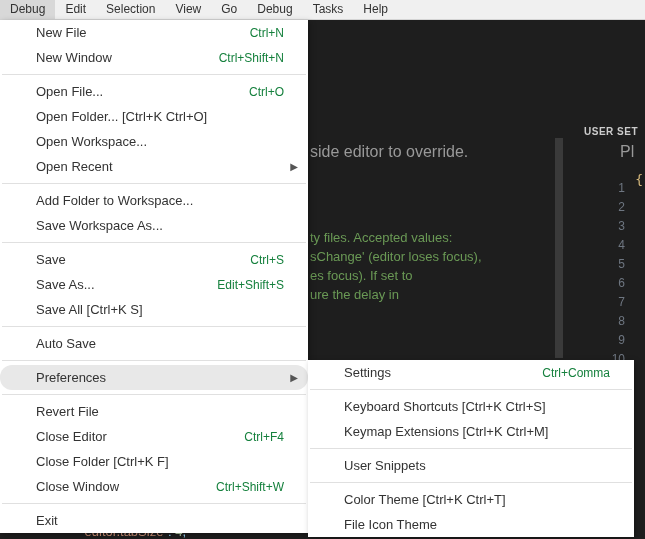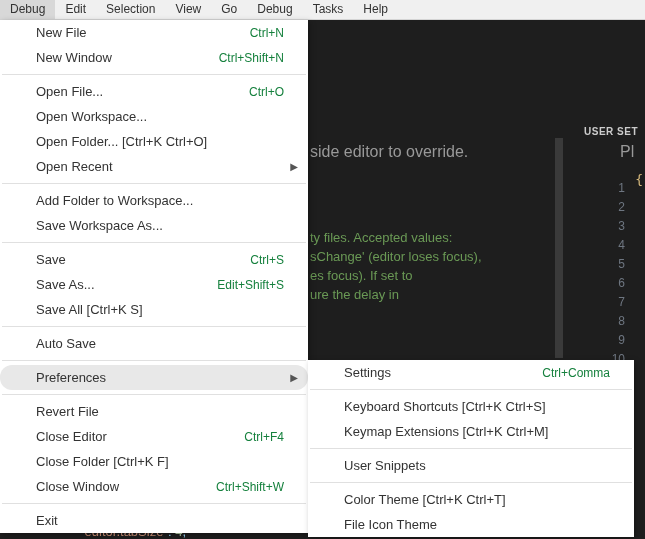--- a/index.html
+++ b/index.html
@@ -84,24 +84,24 @@
     <div class="menu-row">
       <span>New Window</span>
       <span class="shortcut">Ctrl+Shift+N</span>
     </div>
     <div class="menu-sep"></div>
     <div class="menu-row">
       <span>Open File...</span>
       <span class="shortcut">Ctrl+O</span>
     </div>
     <div class="menu-row">
-      <span>Open Workspace...</span>
+      <span>Open Folder... [Ctrl+K Ctrl+O]</span>
     </div>
     <div class="menu-row">
-      <span>Open Folder... [Ctrl+K Ctrl+O]</span>
+      <span>Open Workspace...</span>
     </div>
     <div class="menu-row">
       <span>Open Recent</span>
       <span class="arrow">▶</span>
     </div>
     <div class="menu-sep"></div>
     <div class="menu-row">
       <span>Add Folder to Workspace...</span>
     </div>
     <div class="menu-row">

